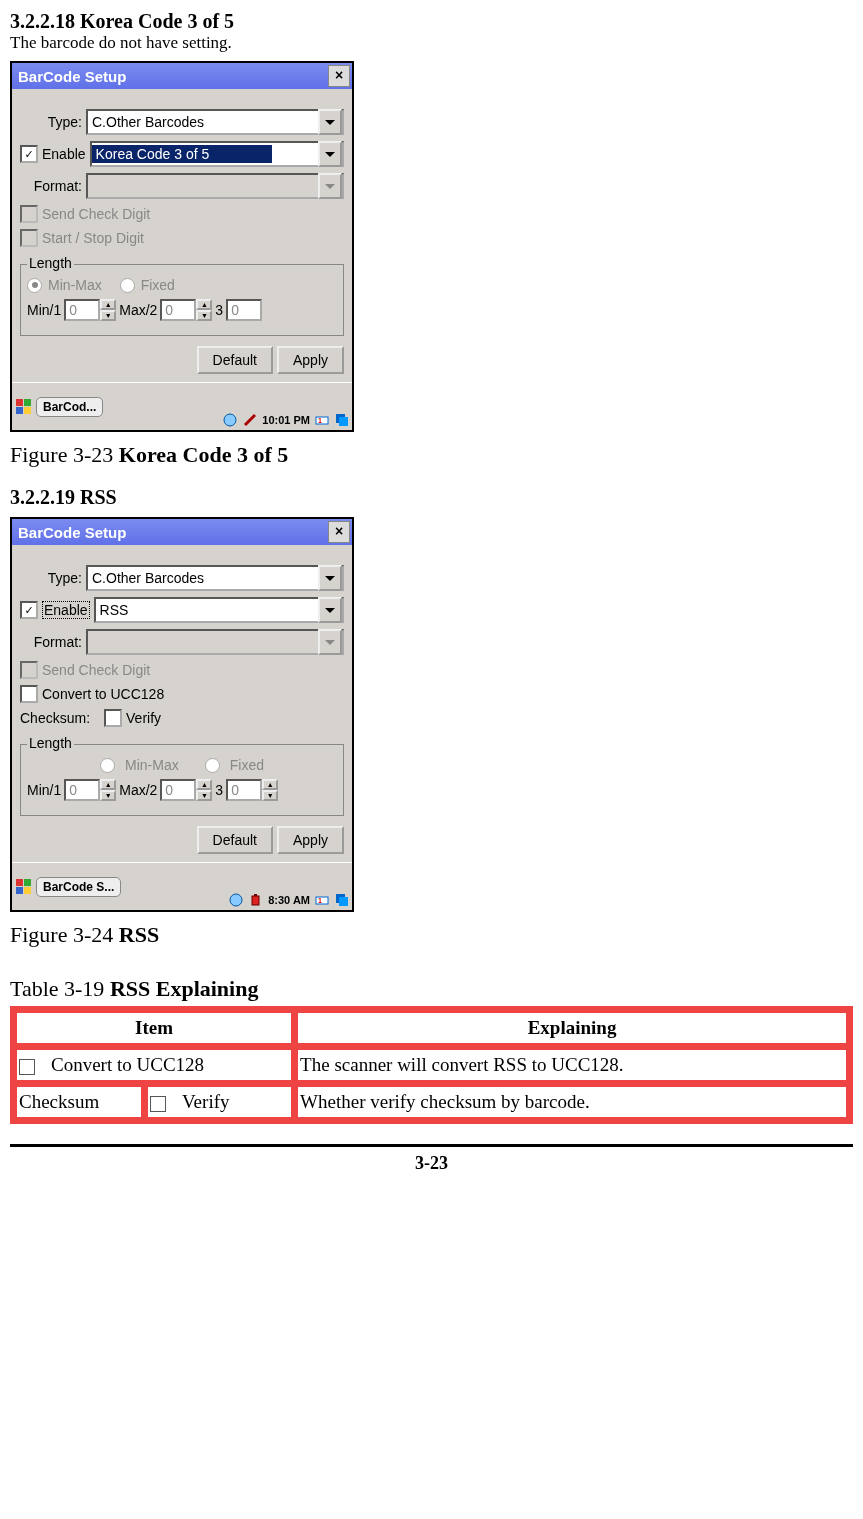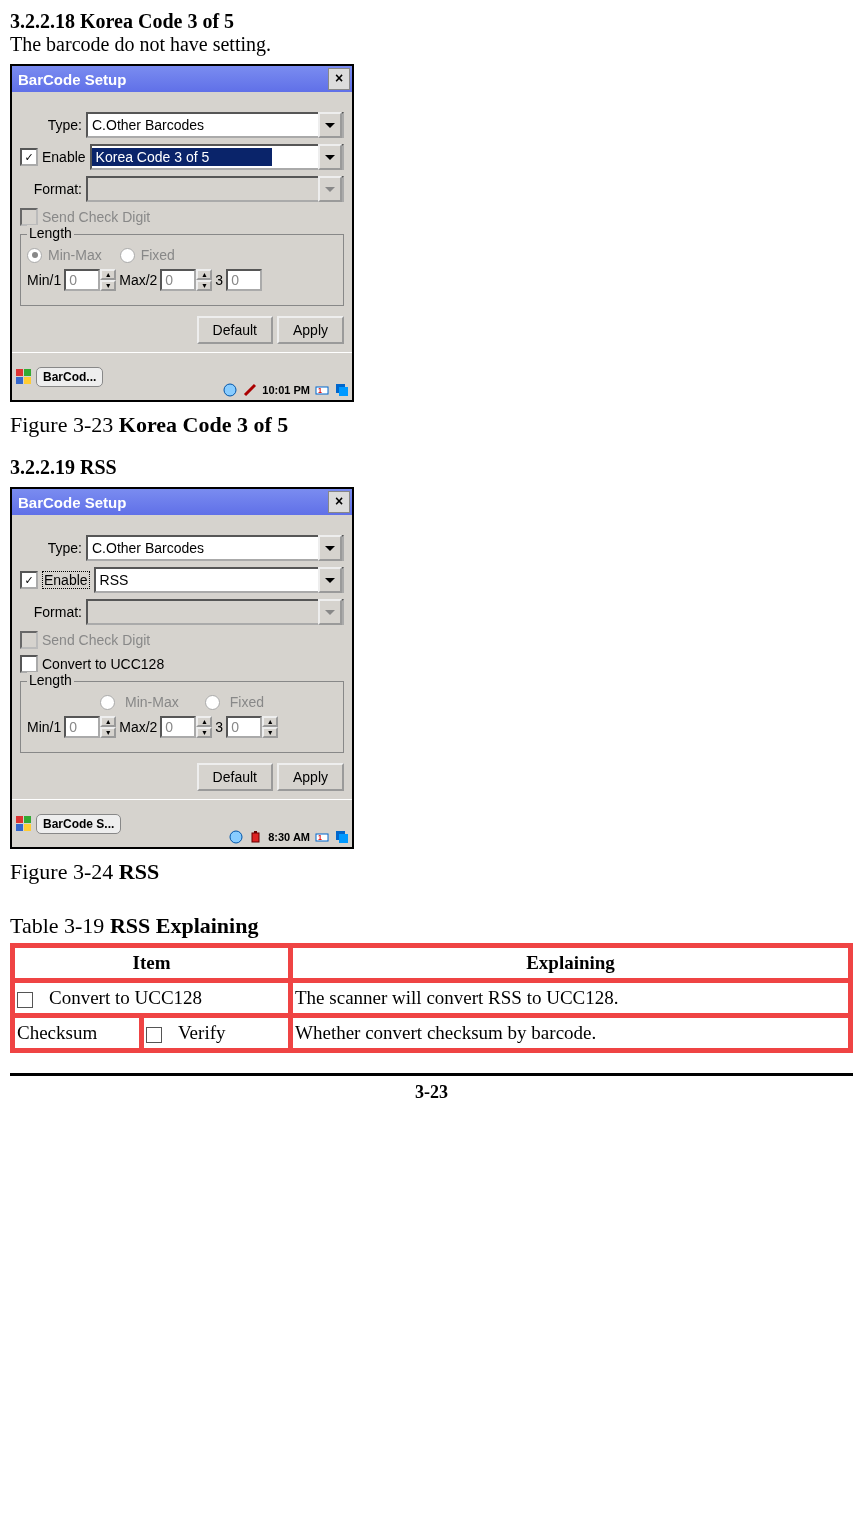--- a/index.html
+++ b/index.html
@@ -8,21 +8,21 @@
     padding: 10px;
     background: #fff;
     color: #000;
     width: 843px;
   }
   .heading {
     font-weight: bold;
     font-size: 20px;
   }
   .body-text {
-    font-size: 20px;
+    font-size: 17px;
   }
   .fig-caption {
     font-size: 22px;
     margin-top: 10px;
   }
   .fig-caption .bold {
     font-weight: bold;
   }
   .window {
     border: 2px solid #000;
@@ -123,21 +123,21 @@
     justify-content: center;
     font-size: 11px;
     line-height: 11px;
   }
   .disabled-text {
     color: #888;
   }
   .fieldset {
     border: 1px solid #888;
     padding: 6px 6px 8px 6px;
-    margin-top: 8px;
+    margin-top: 17px;
     position: relative;
   }
   .fieldset .legend {
     position: absolute;
     top: -10px;
     left: 6px;
     background: #d6d3ce;
     padding: 0 2px;
     font-size: 14px;
   }
@@ -239,21 +239,21 @@
     width:16px;
     height:16px;
   }
 
   .tbl {
     border-collapse: collapse;
     width: 100%;
     margin-top: 4px;
   }
   .tbl td, .tbl th {
-    border: 5px solid #ef4444;
+    border: 7px solid #ef4444;
     padding: 4px 2px;
     font-size: 19px;
     text-align: left;
     vertical-align: middle;
   }
   .tbl th {
     text-align: center;
     font-weight: bold;
   }
   .tbl .cb {
@@ -316,20 +316,24 @@
       <div class="combo disabled">
         <span class="combo-text"></span>
         <span class="combo-btn">
             <span class="arrow-down"></span>
           </span>
       </div>
     </div>
     <div class="row">
       <span class="checkbox" style="background:#d6d3ce;border-color:#bbb"></span>
       <span class="disabled-text">Send Check Digit</span>
+    </div>
+    <div class="row">
+      <span class="checkbox" style="background:#d6d3ce;border-color:#bbb"></span>
+      <span class="disabled-text">Start / Stop Digit</span>
     </div>
 
     <div class="fieldset">
       <span class="legend">Length</span>
       <div class="row">
         <span class="radio dis">
             <span class="dot"></span>
           </span>
         <span class="disabled-text">Min-Max</span>
         <span style="width:10px"></span>
@@ -448,20 +452,26 @@
           </span>
       </div>
     </div>
     <div class="row">
       <span class="checkbox" style="background:#d6d3ce;border-color:#bbb"></span>
       <span class="disabled-text">Send Check Digit</span>
     </div>
     <div class="row">
       <span class="checkbox"></span>
       <span>Convert to UCC128</span>
+    </div>
+    <div class="row">
+      <span>Checksum:</span>
+      <span style="width:6px"></span>
+      <span class="checkbox"></span>
+      <span>Verify</span>
     </div>
 
     <div class="fieldset">
       <span class="legend">Length</span>
       <div class="row" style="justify-content:center;gap:8px">
         <span class="radio dis"></span>
         <span class="disabled-text">Min-Max</span>
         <span style="width:10px"></span>
         <span class="radio dis"></span>
         <span class="disabled-text">Fixed</span>
@@ -554,21 +564,21 @@
     <th colspan="2">Item</th>
     <th>Explaining</th>
   </tr>
   <tr>
     <td colspan="2"><span class="cb"></span><span>Convert to UCC128</span></td>
     <td>The scanner will convert RSS to UCC128.</td>
   </tr>
   <tr>
     <td style="width:120px">Checksum</td>
     <td><span class="cb"></span><span>Verify</span></td>
-    <td>Whether convert checksum by barcode.</td>
+    <td>Whether verify checksum by barcode.</td>
   </tr>
 </tbody>
   </table>
 
 <div class="page-footer">3-23</div>
 
 
 
 
 </body></html>

